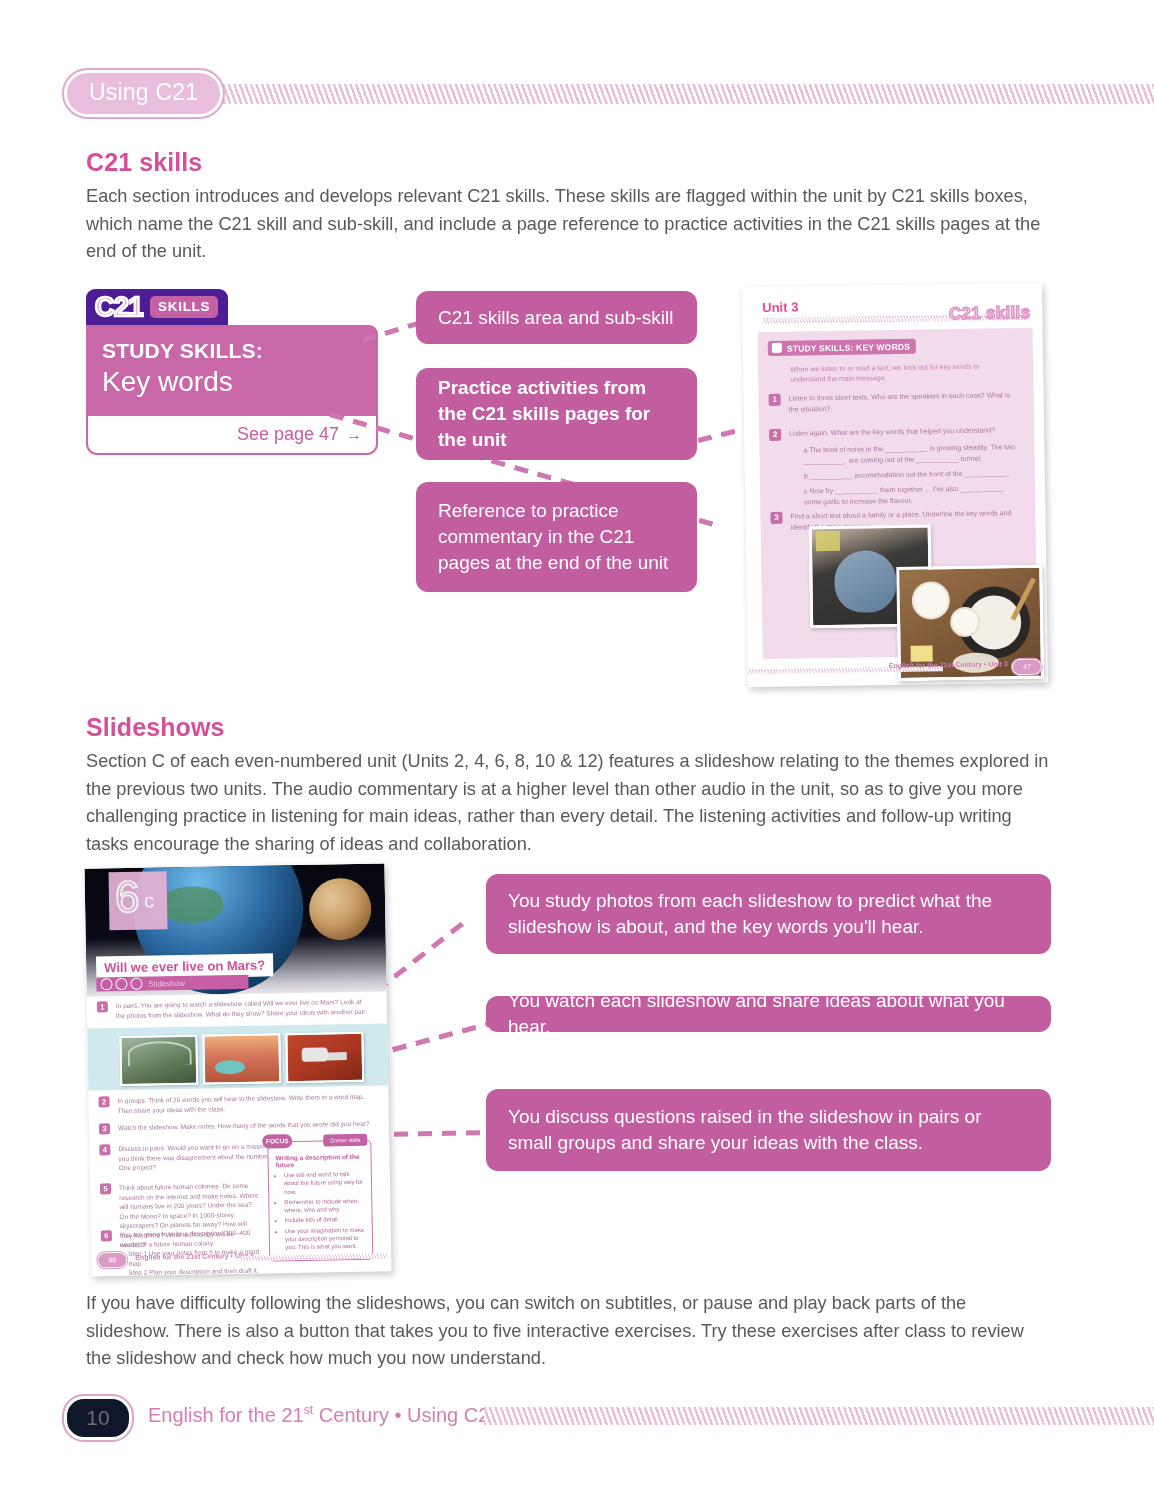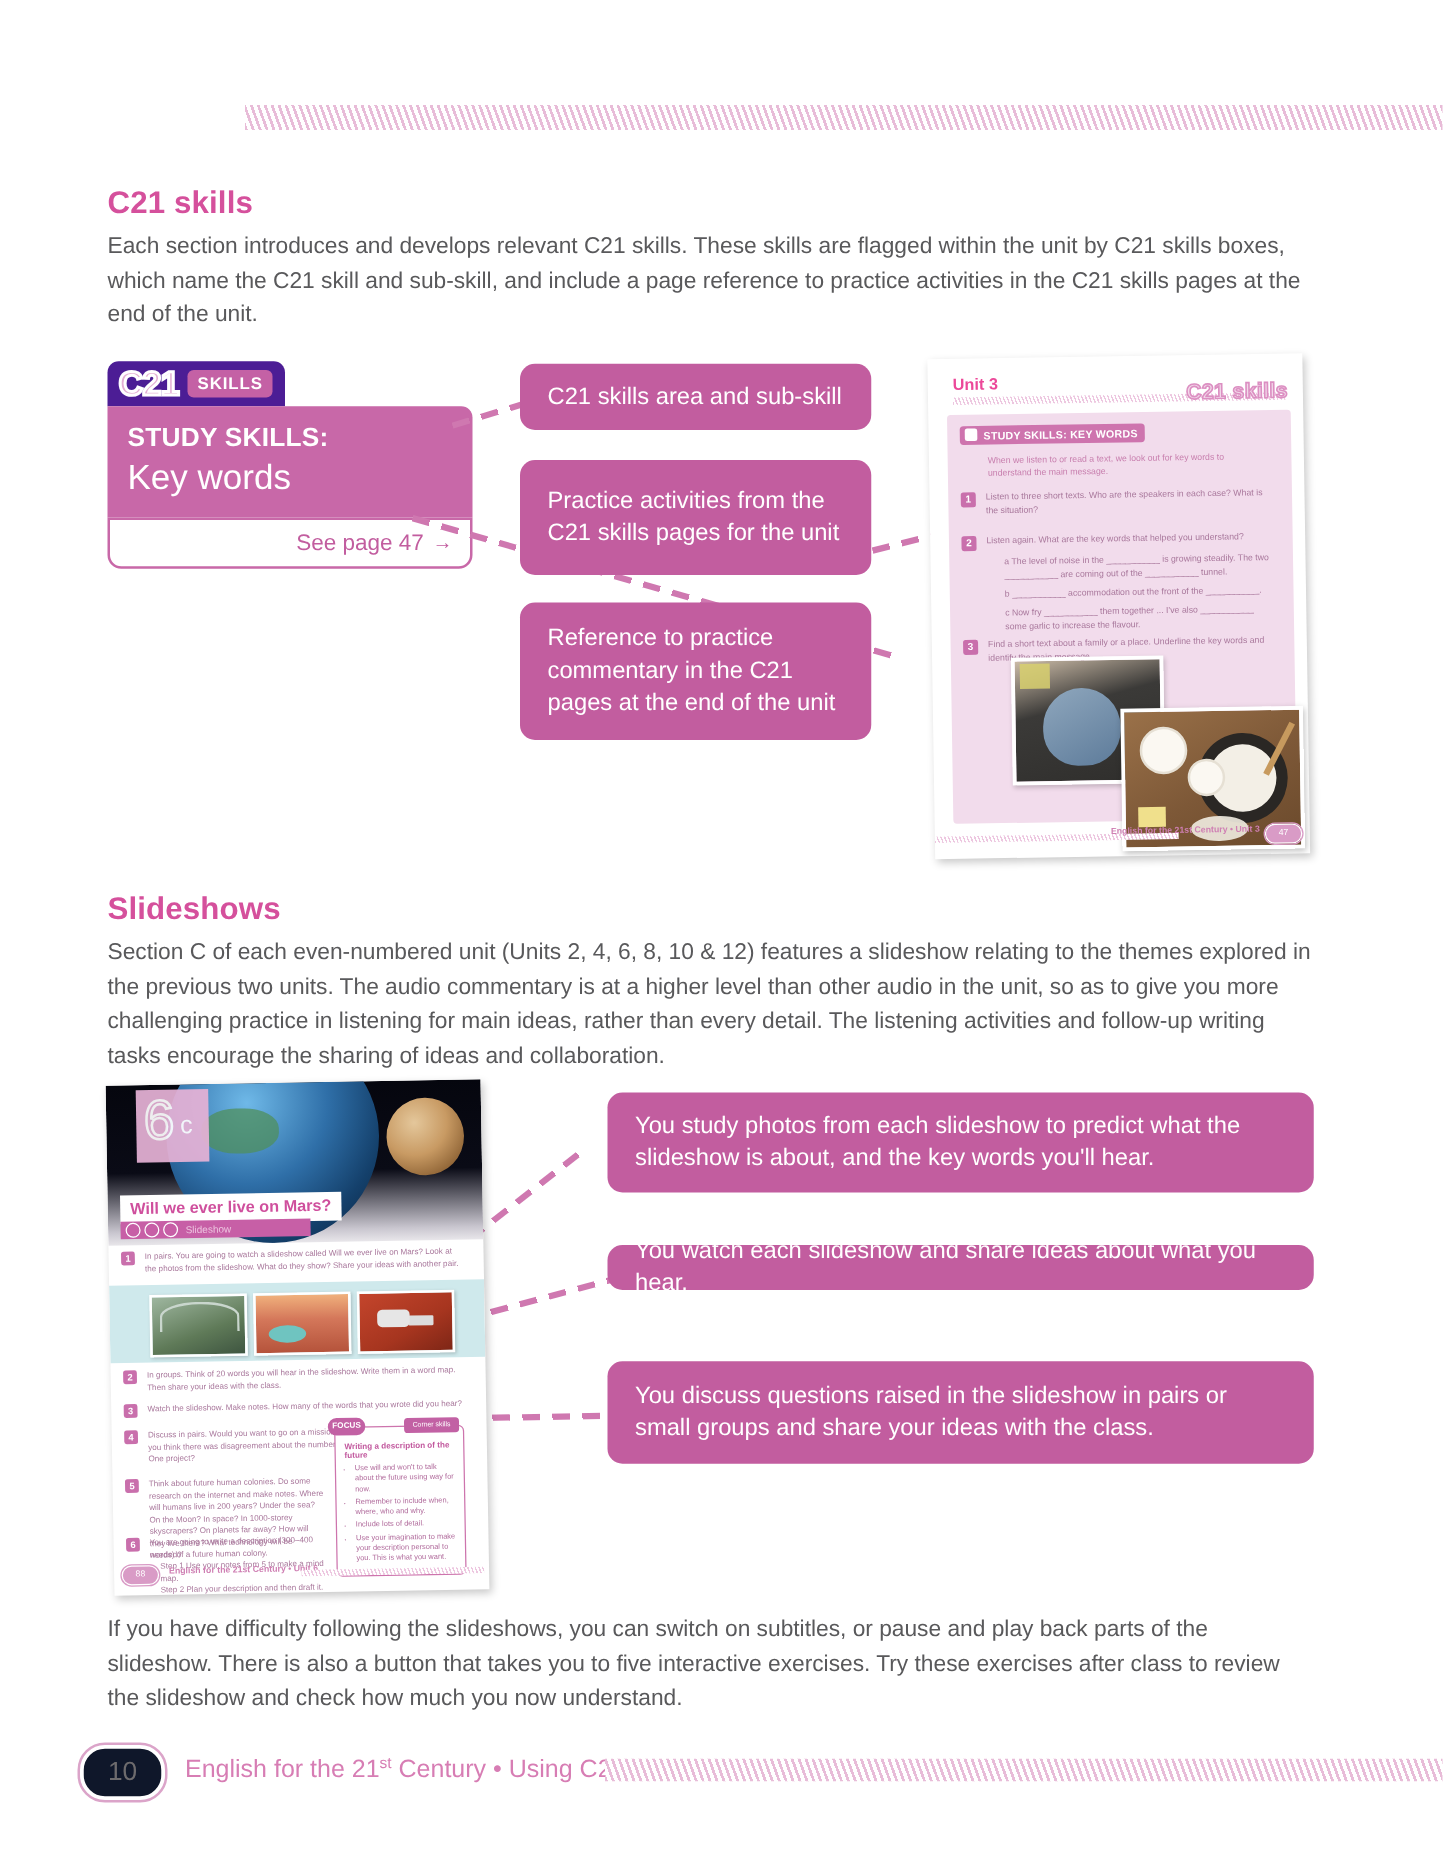--- a/index.html
+++ b/index.html
@@ -214,20 +214,21 @@
   .pfoot .tx{position:absolute;left:84px;top:7px;color:#d77db4;font-size:20px;}
   .pfoot .hr{position:absolute;left:420px;right:-64px;top:11px;height:18px;
     background:repeating-linear-gradient(70deg,#e8bcd8 0px,#e8bcd8 2.2px,#ffffff 2.2px,#ffffff 5.2px);}
   sup{font-size:.62em;vertical-align:super;}
 </style>
 </head>
 <body>
 
 <div class="header">
   <div class="header-rule"></div>
+  <div class="header-pill">Using C21</div>
 </div>
 
 <div class="sec-head" style="top:148px">C21 skills</div>
 <div class="body-p" style="top:183px">Each section introduces and develops relevant C21 skills. These skills are flagged within the unit by C21 skills boxes, which name the C21 skill and sub-skill, and include a page reference to practice activities in the C21 skills pages at the end of the unit.</div>
 
 <div class="c21box">
   <div class="c21tab">
     <span class="c21word">C21</span>
     <span class="skills">SKILLS</span>
   </div>
@@ -239,21 +240,21 @@
     <span>See page 47</span>
     <span class="arw">→</span>
   </div>
 </div>
 
 <div class="dash" style="left:362px;top:338px;width:62px;transform:rotate(-17deg);"></div>
 <div class="dash" style="left:330px;top:412px;width:400px;transform:rotate(16deg);"></div>
 <div class="dash" style="left:698px;top:438px;width:58px;transform:rotate(-14deg);"></div>
 
 <div class="callout" style="left:416px;top:291px;width:281px;height:53px;display:flex;align-items:center;">C21 skills area and sub-skill</div>
-<div class="callout" style="left:416px;top:368px;width:281px;height:92px;display:flex;align-items:center;">Practice activities from the C21 skills pages for the unit</div>
+<div class="callout" style="left:416px;top:368px;width:281px;height:92px;display:flex;align-items:center;font-weight:bold;">Practice activities from the C21 skills pages for the unit</div>
 <div class="callout" style="left:416px;top:482px;width:281px;height:110px;display:flex;align-items:center;">Reference to practice commentary in the C21 pages at the end of the unit</div>
 
 <div class="thumb1">
   <div class="t1-unit">Unit 3</div>
   <div class="t1-rule"></div>
   <div class="t1-c21">C21 skills</div>
 
   <div class="t1-panel">
     <div class="t1-ssbar">
       <span class="n"></span>

